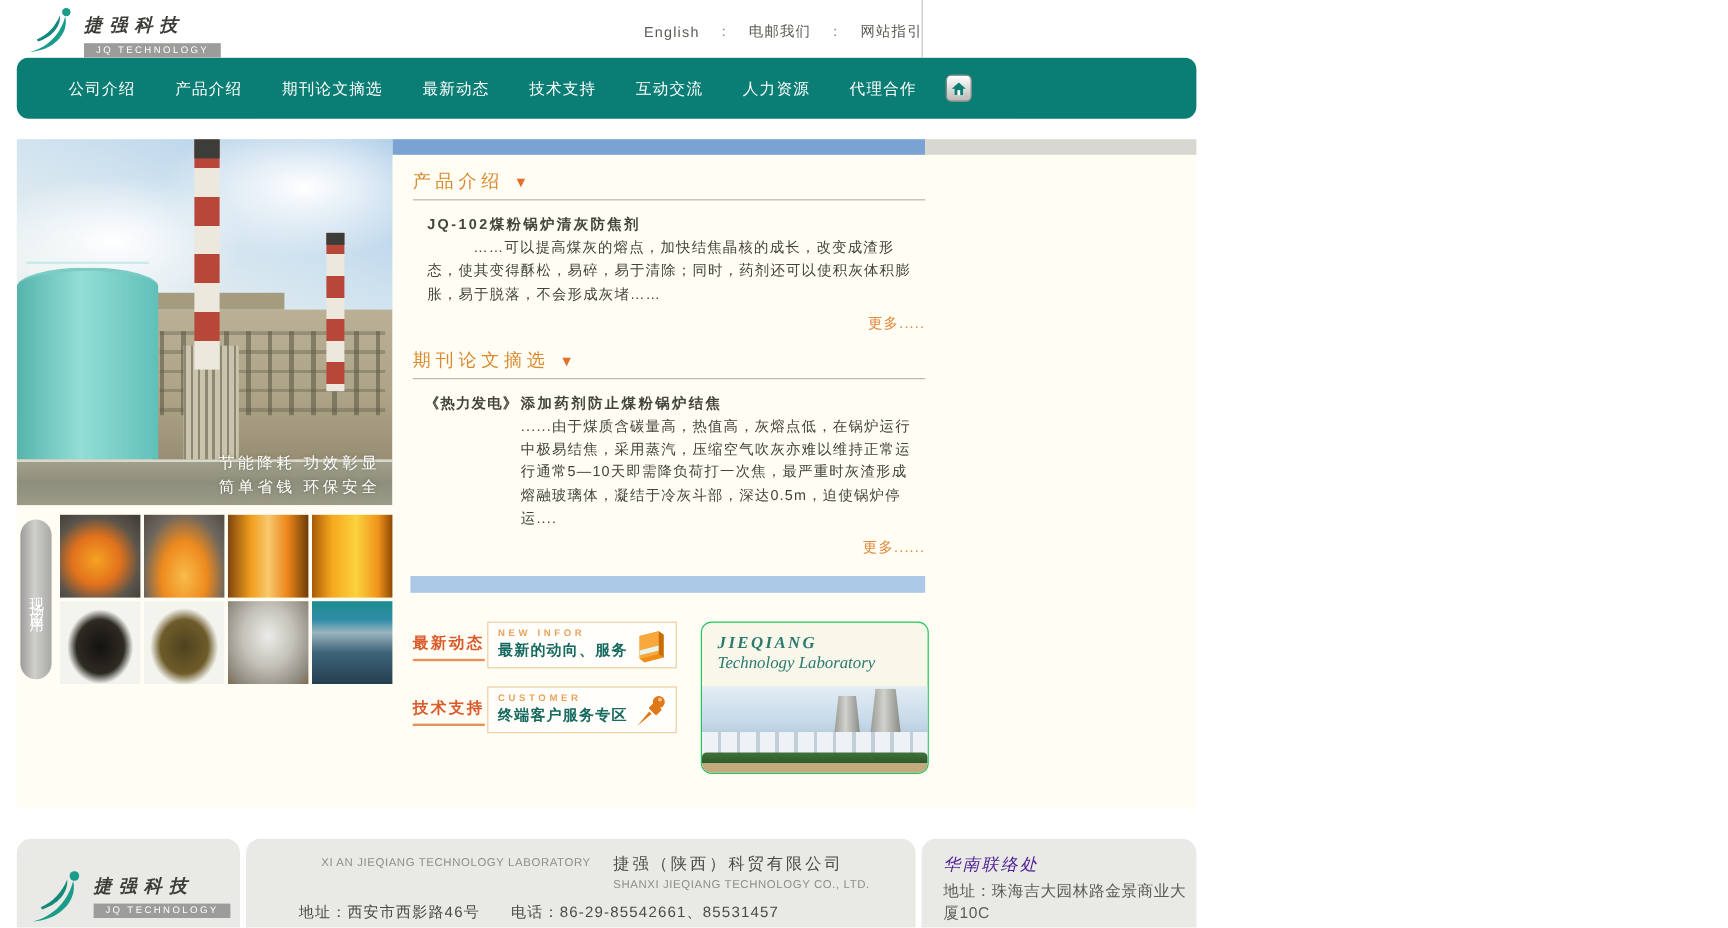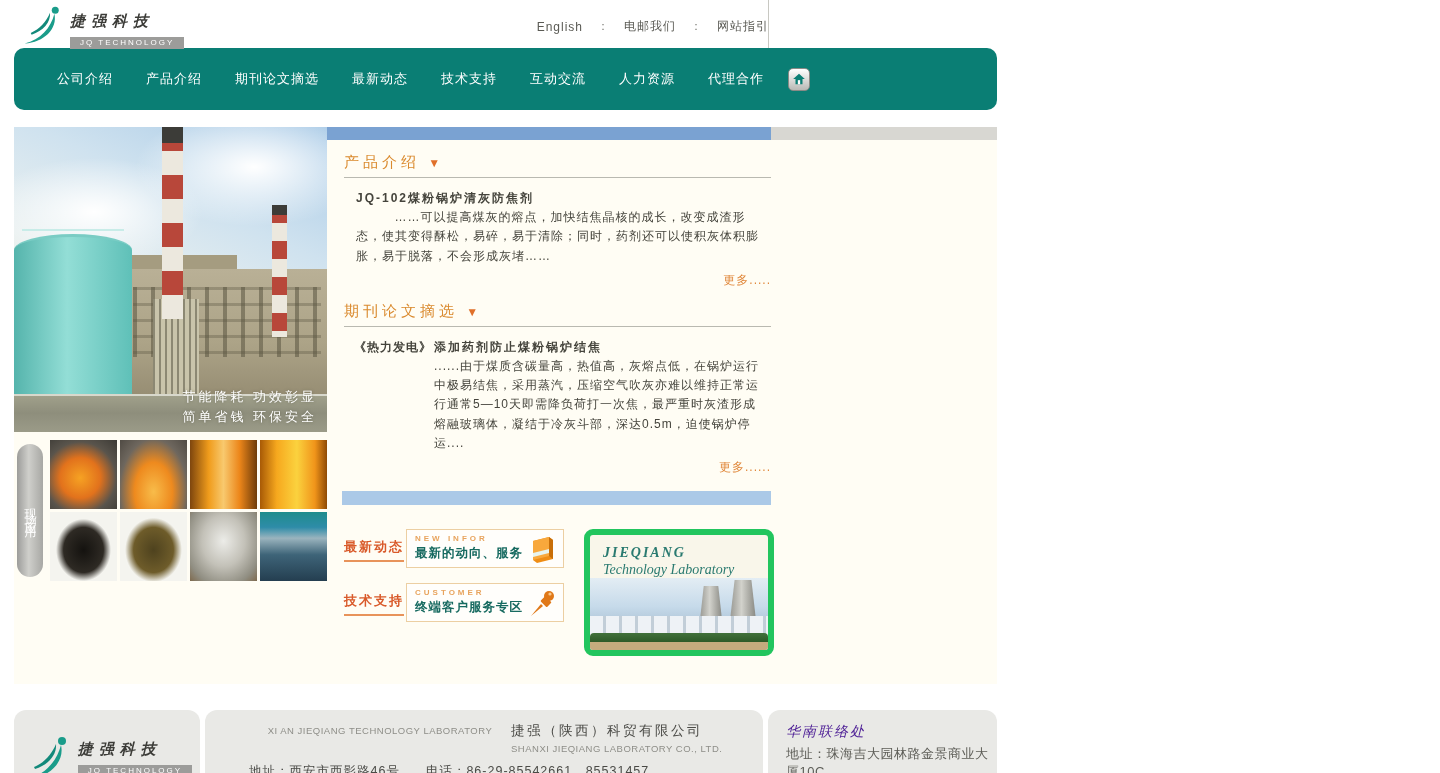--- a/index.html
+++ b/index.html
@@ -20,21 +20,21 @@
              font-size:15px; letter-spacing:6px; color:#3c3c38; }
   .logo-badge { display:inline-block; background:#9c9c9a; color:#fff; font-size:8px;
                 letter-spacing:2px; padding:1px 10px 2px; margin-top:2px; }
   .top-links { position:absolute; right:228px; top:18px; display:flex; align-items:center;
                font-size:12px; color:#5a5a54; letter-spacing:1px; }
   .top-links .sep { margin:0 14px; color:#8a8a84; }
   .top-links a { color:#5a5a54; text-decoration:none; cursor:pointer; }
   .header-divider { position:absolute; left:754px; top:0; height:48px; border-left:1px solid #c8c8c2; }
 
   
-  .topnav { height:62px; border-radius:10px; background:#0a7e74; display:flex; align-items:center; }
+  .topnav { height:51px; border-radius:10px; background:#0a7e74; display:flex; align-items:center; }
   .nav-item { color:#ffffff; font-size:13px; letter-spacing:1px; margin-left:33px; cursor:pointer; white-space:nowrap; }
   .nav-item:first-child { margin-left:43px; }
   .home-btn { margin-left:24px; width:22px; height:23px; border-radius:5px; cursor:pointer;
               background:linear-gradient(180deg,#ffffff,#b9b9b5); border:1px solid #8a8a86;
               display:flex; align-items:center; justify-content:center; }
   .home-btn svg { width:14px; height:14px; }
 
   
   .main { display:flex; margin-top:17px; background:#fffdf4; }
   .left-col { width:313px; }
@@ -116,21 +116,21 @@
   .banner { display:flex; align-items:flex-start; margin-bottom:15px; cursor:pointer; }
   .banner-label { margin-top:9px; color:#d95a2a; font-weight:bold; font-size:13px; letter-spacing:2px;
            border-bottom:2px solid #e8935a; padding-bottom:4px; white-space:nowrap; }
   .banner-box { margin-left:2px; width:158px; height:39px; border:1px solid #eccfa2; background:#fffefb;
            padding:4px 6px 0 8px; position:relative; }
   .eyebrow { font-size:8px; font-weight:bold; letter-spacing:3px; color:#e8a45e; }
   .banner-title { font-size:12.5px; font-weight:bold; letter-spacing:1px; color:#176a60; margin-top:2px; }
   .banner-icon { position:absolute; right:5px; top:3px; width:30px; height:32px; }
 
   .lab-card { margin-left:20px; width:190px; height:127px; border-radius:9px; overflow:hidden;
-           background:#f9f6ea; border:6px solid #22c55e; position:relative; }
+           background:#f9f6ea; border:1px solid #22c55e; position:relative; }
   .lab-text { padding:9px 0 0 13px; font-family:"Liberation Serif","DejaVu Serif",serif;
            font-style:italic; color:#2a7a70; line-height:1.25; }
   .lab-line1 { font-size:14px; font-weight:bold; letter-spacing:2px; }
   .lab-line2 { font-size:14px; }
   .lab-photo { position:absolute; left:0; right:0; bottom:0; height:72px;
            background:linear-gradient(180deg,#e3edf4 0%,#c6daea 40%,#b2c8da 60%); }
   .tower { position:absolute; background:linear-gradient(90deg,#8e8e88,#d2d2cc 45%,#7e7e78);
            clip-path:polygon(22% 0,78% 0,100% 100%,0 100%); }
   .tw1 { left:108px; top:8px; width:26px; height:52px; }
   .tw2 { left:138px; top:2px; width:30px; height:58px; }
@@ -329,21 +329,21 @@
       </div>
     </div>
 
     <div class="fblock fb2">
       <div class="fcols">
         <div class="fcol1">
           <div class="fen">XI AN JIEQIANG TECHNOLOGY LABORATORY</div>
         </div>
         <div>
           <div class="fname">捷强（陕西）科贸有限公司</div>
-          <div class="fen">SHANXI JIEQIANG LABORATORY CO., LTD.</div>
+          <div class="fen">SHANXI JIEQIANG TECHNOLOGY CO., LTD.</div>
         </div>
       </div>
       <div class="fline">
         <span>地址：西安市西影路46号</span>
         <span>电话：86-29-85542661、85531457</span>
       </div>
 
     </div>
 
     <div class="fblock fb3">

